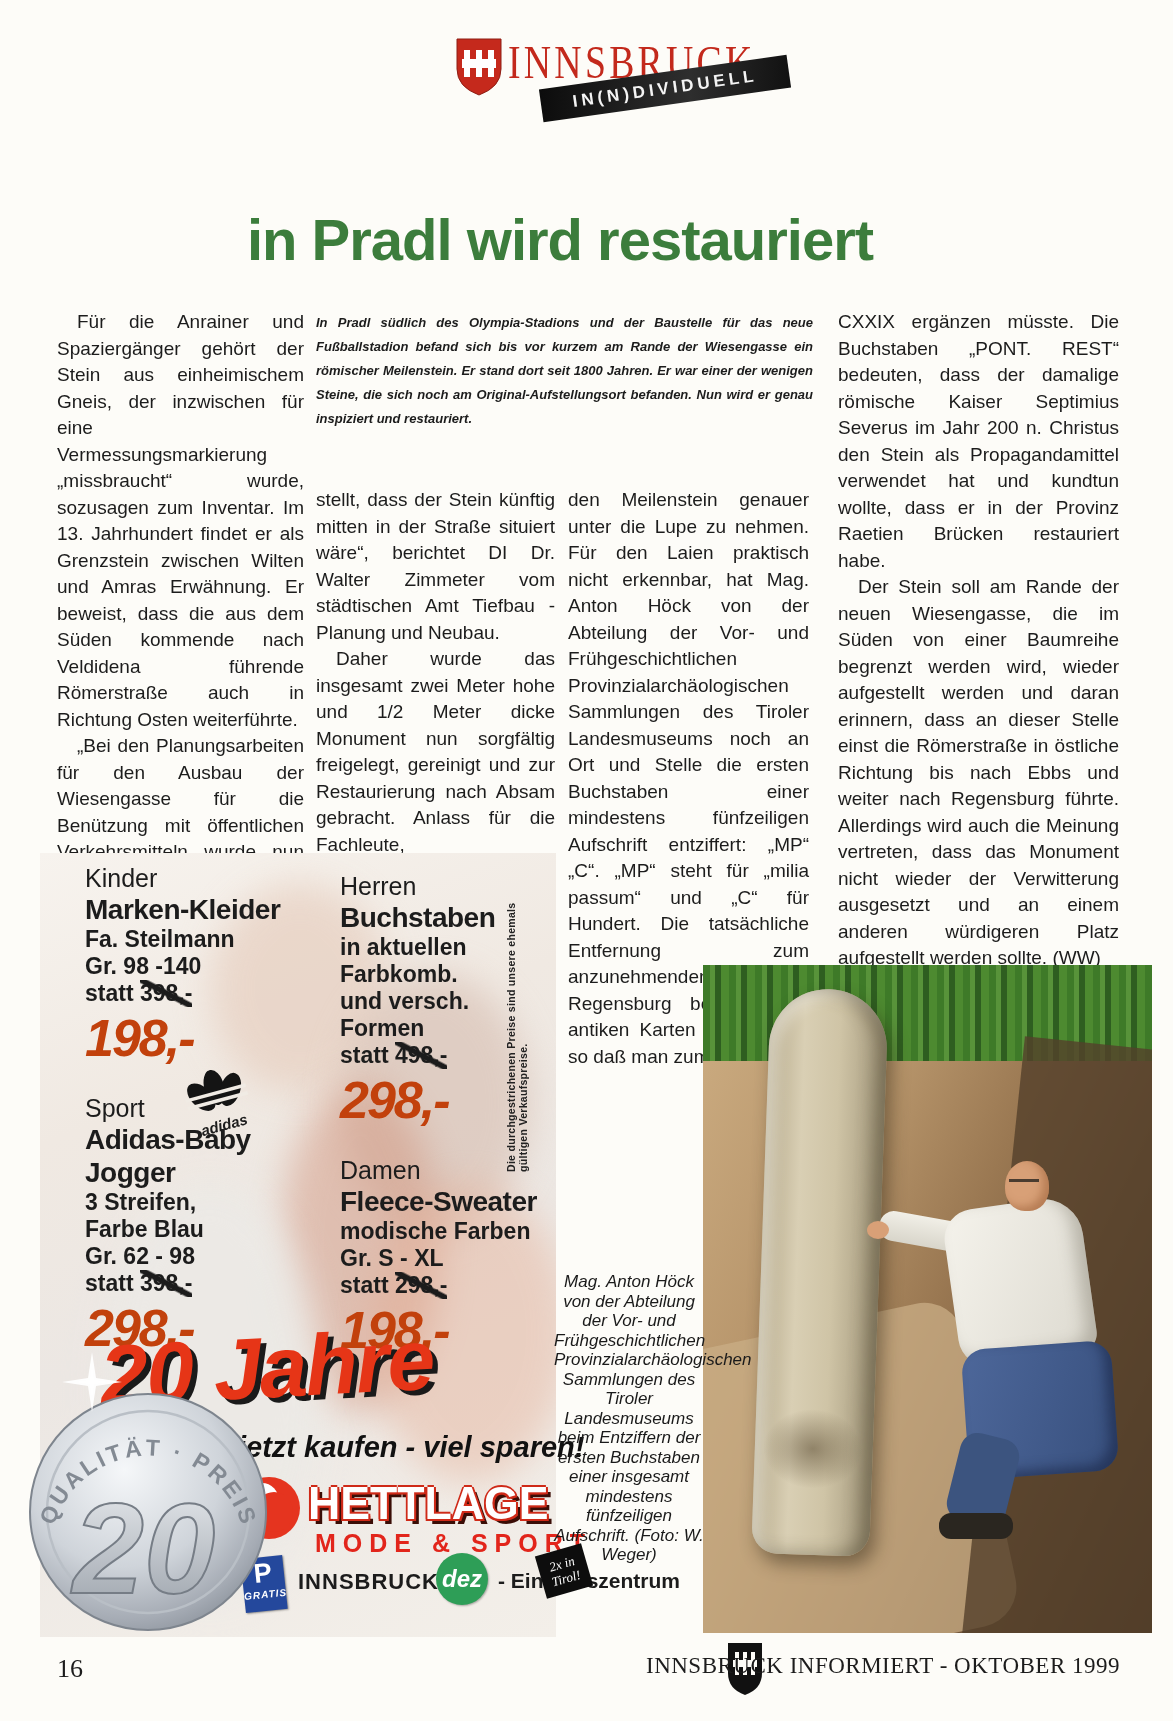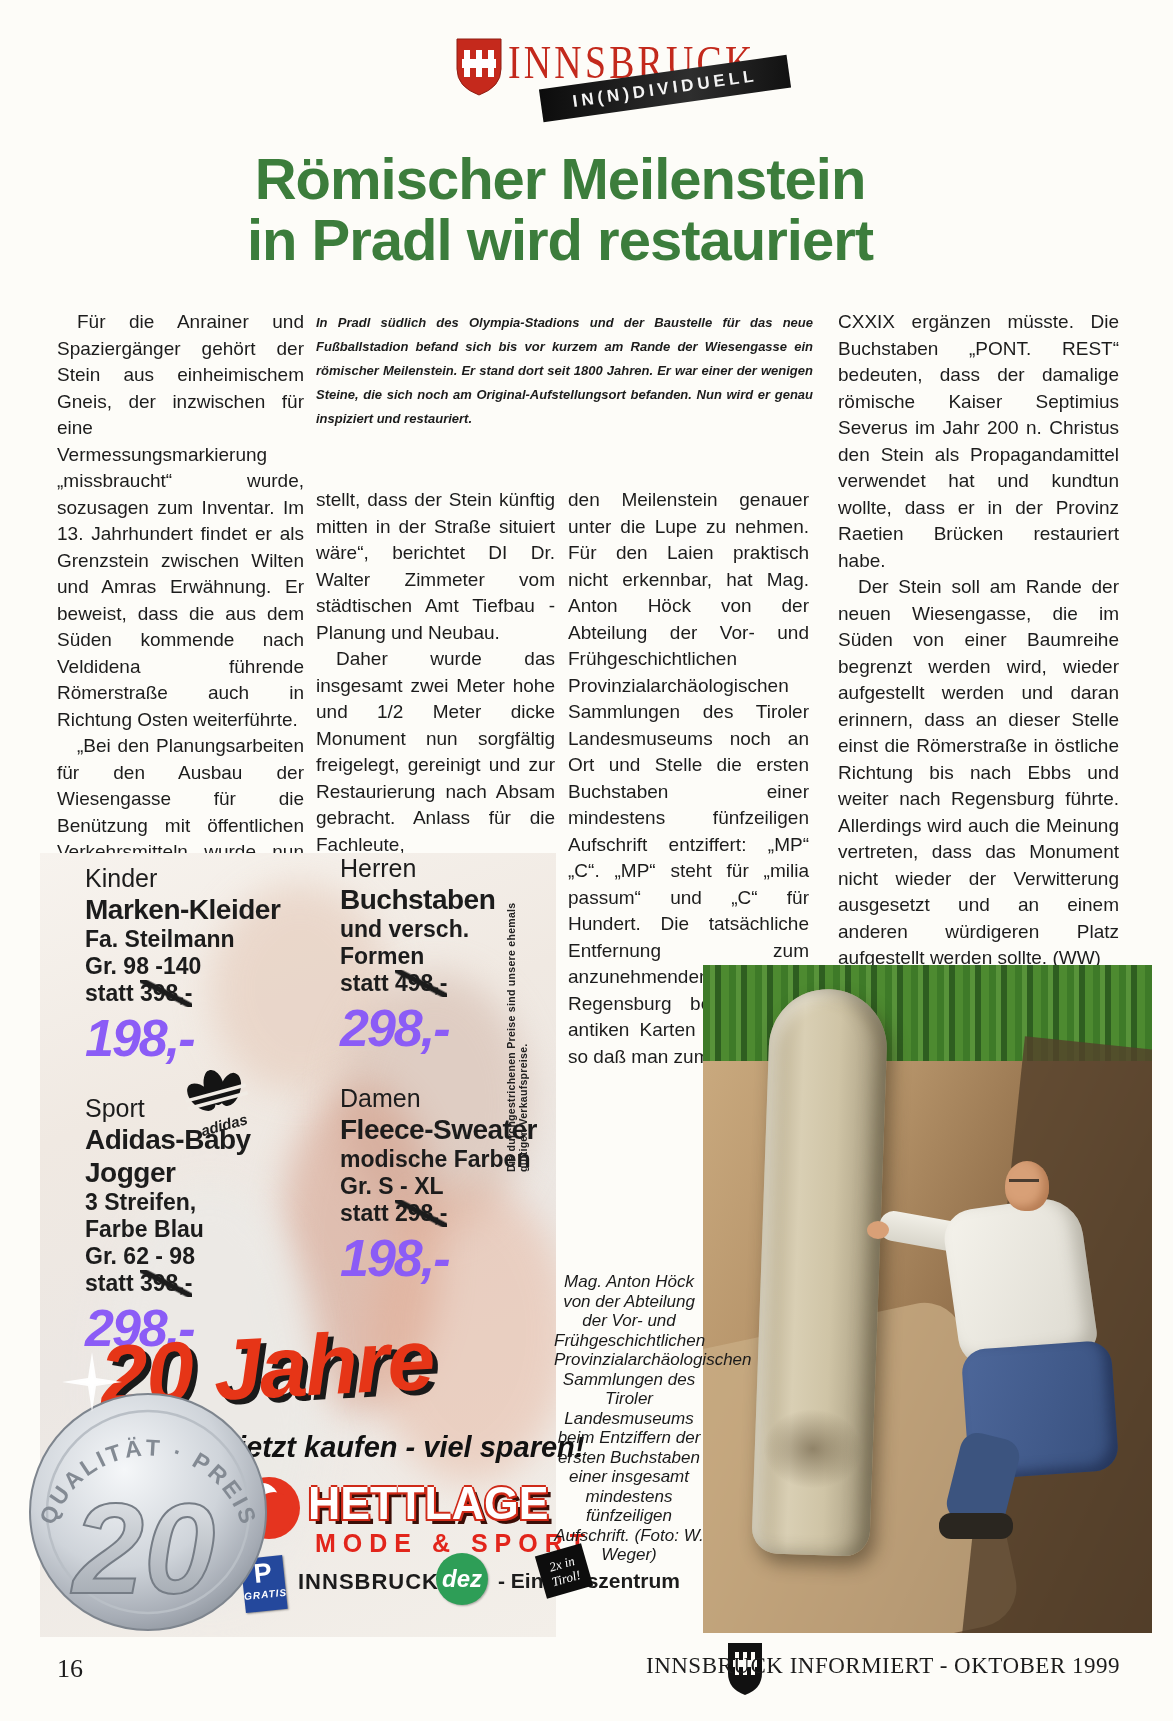--- a/index.html
+++ b/index.html
@@ -37,29 +37,29 @@
   .blob{position:absolute;border-radius:50%;filter:blur(18px);}
   .blob.b1{left:170px;top:30px;width:180px;height:210px;background:#e8d2c4;opacity:.8;}
   .blob.b2{left:300px;top:120px;width:190px;height:260px;background:#d9c2b6;opacity:.7;}
   .blob.b3{left:240px;top:230px;width:160px;height:330px;background:#cf8d74;opacity:.45;}
   .blob.b4{left:60px;top:330px;width:220px;height:420px;background:#eceae6;opacity:.9;}
   .blob.b5{left:330px;top:330px;width:200px;height:300px;background:#e4a98e;opacity:.4;}
 
   .ad{position:absolute;left:40px;top:853px;width:516px;height:784px;}
   .ad-col{position:absolute;}
   .ad-col1{left:45px;top:10px;width:235px;}
-  .ad-col2{left:300px;top:0;width:215px;}
+  .ad-col2{left:300px;top:18px;width:215px;}
   .ad-item{margin-bottom:26px;}
   .ad-cat{font-size:25px;line-height:30px;font-weight:normal;}
   .ad-prod{font-size:28px;line-height:33px;font-weight:bold;letter-spacing:-0.5px;}
   .ad-det{font-size:23px;line-height:27px;font-weight:bold;}
   .struck{position:relative;display:inline-block;
           background:linear-gradient(to top right,transparent 43%,#1c1c1c 47%,#1c1c1c 55%,transparent 59%);}
   .ad-price{font-size:52px;line-height:58px;font-weight:bold;font-style:italic;
-            color:#8b5cf6;letter-spacing:-2px;margin-top:2px;}
+            color:#c2410c;letter-spacing:-2px;margin-top:2px;}
 
   .adidas{position:absolute;left:138px;top:216px;width:80px;text-align:center;
           transform:rotate(-15deg);}
   .adidas .word{font-size:15px;font-weight:bold;font-style:italic;letter-spacing:0;}
 
   .jahre{position:absolute;left:60px;top:462px;width:460px;color:#e63517;
          font-size:86px;font-weight:bold;font-style:italic;letter-spacing:-2px;
          transform:rotate(-3deg);text-shadow:5px 5px 0 #1a1a1a;white-space:nowrap;}
   .slogan{position:absolute;left:198px;top:578px;font-size:29px;font-weight:bold;
           font-style:italic;color:#111;white-space:nowrap;}
@@ -152,21 +152,21 @@
         <rect x="32" y="12" width="6" height="9" fill="#fff"></rect>
       <rect x="8" y="30" width="6" height="9" fill="#fff"></rect>
         <rect x="20" y="30" width="6" height="9" fill="#fff"></rect>
         <rect x="32" y="30" width="6" height="9" fill="#fff"></rect>
     </svg>
     <div class="wordmark">INNSBRUCK</div>
     <div class="banner">IN(N)DIVIDUELL</div>
   </header>
 
   <h1 class="title">
-    <span>Römischer Meilenstein</span><br>
+    <br>
     <span>in Pradl wird restauriert</span>
   </h1>
 
   <div class="col col1">
     <p class="indent">Für die Anrainer und Spaziergänger gehört der Stein aus einheimischem Gneis, der inzwischen für eine Vermessungsmarkierung „missbraucht“ wurde, sozusagen zum Inventar. Im 13. Jahrhundert findet er als Grenzstein zwischen Wilten und Amras Erwähnung. Er beweist, dass die aus dem Süden kommende nach Veldidena führende Römerstraße auch in Richtung Osten weiterführte.</p>
     <p class="indent">„Bei den Planungsarbeiten für den Ausbau der Wiesengasse für die Benützung mit öffentlichen Verkehrsmitteln wurde nun festge-</p>
   </div>
   <div class="col intro">
     <p>In Pradl südlich des Olympia-Stadions und der Baustelle für das neue Fußballstadion befand sich bis vor kurzem am Rande der Wiesengasse ein römischer Meilenstein. Er stand dort seit 1800 Jahren. Er war einer der wenigen Steine, die sich noch am Original-Aufstellungsort befanden. Nun wird er genau inspiziert und restauriert.</p>
   </div>
@@ -215,20 +215,21 @@
           <span class="struck">398,-</span>
         </div>
         <div class="ad-price">298,-</div>
       </div>
     </div>
 
     <div class="ad-col ad-col2">
       <div class="ad-item">
         <div class="ad-cat">Herren</div>
         <div class="ad-prod">Buchstaben</div>
+        <div class="ad-det">in aktuellen Farbkomb.</div>
         <div class="ad-det">und versch. Formen</div>
         <div class="ad-det">
           <span>statt</span>
           <span class="struck">498,-</span>
         </div>
         <div class="ad-price">298,-</div>
       </div>
       <div class="ad-item">
         <div class="ad-cat">Damen</div>
         <div class="ad-prod">Fleece-Sweater</div>

